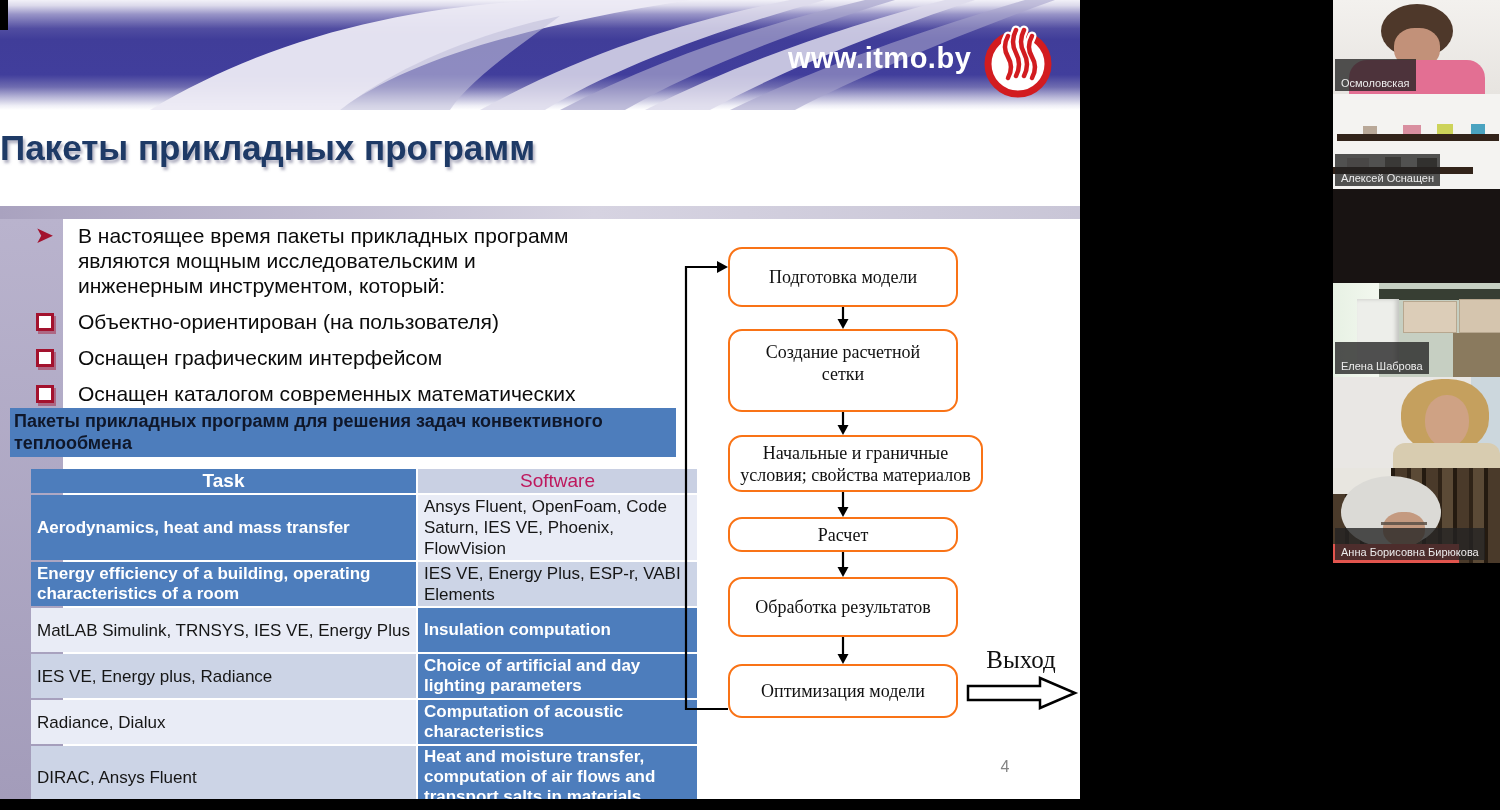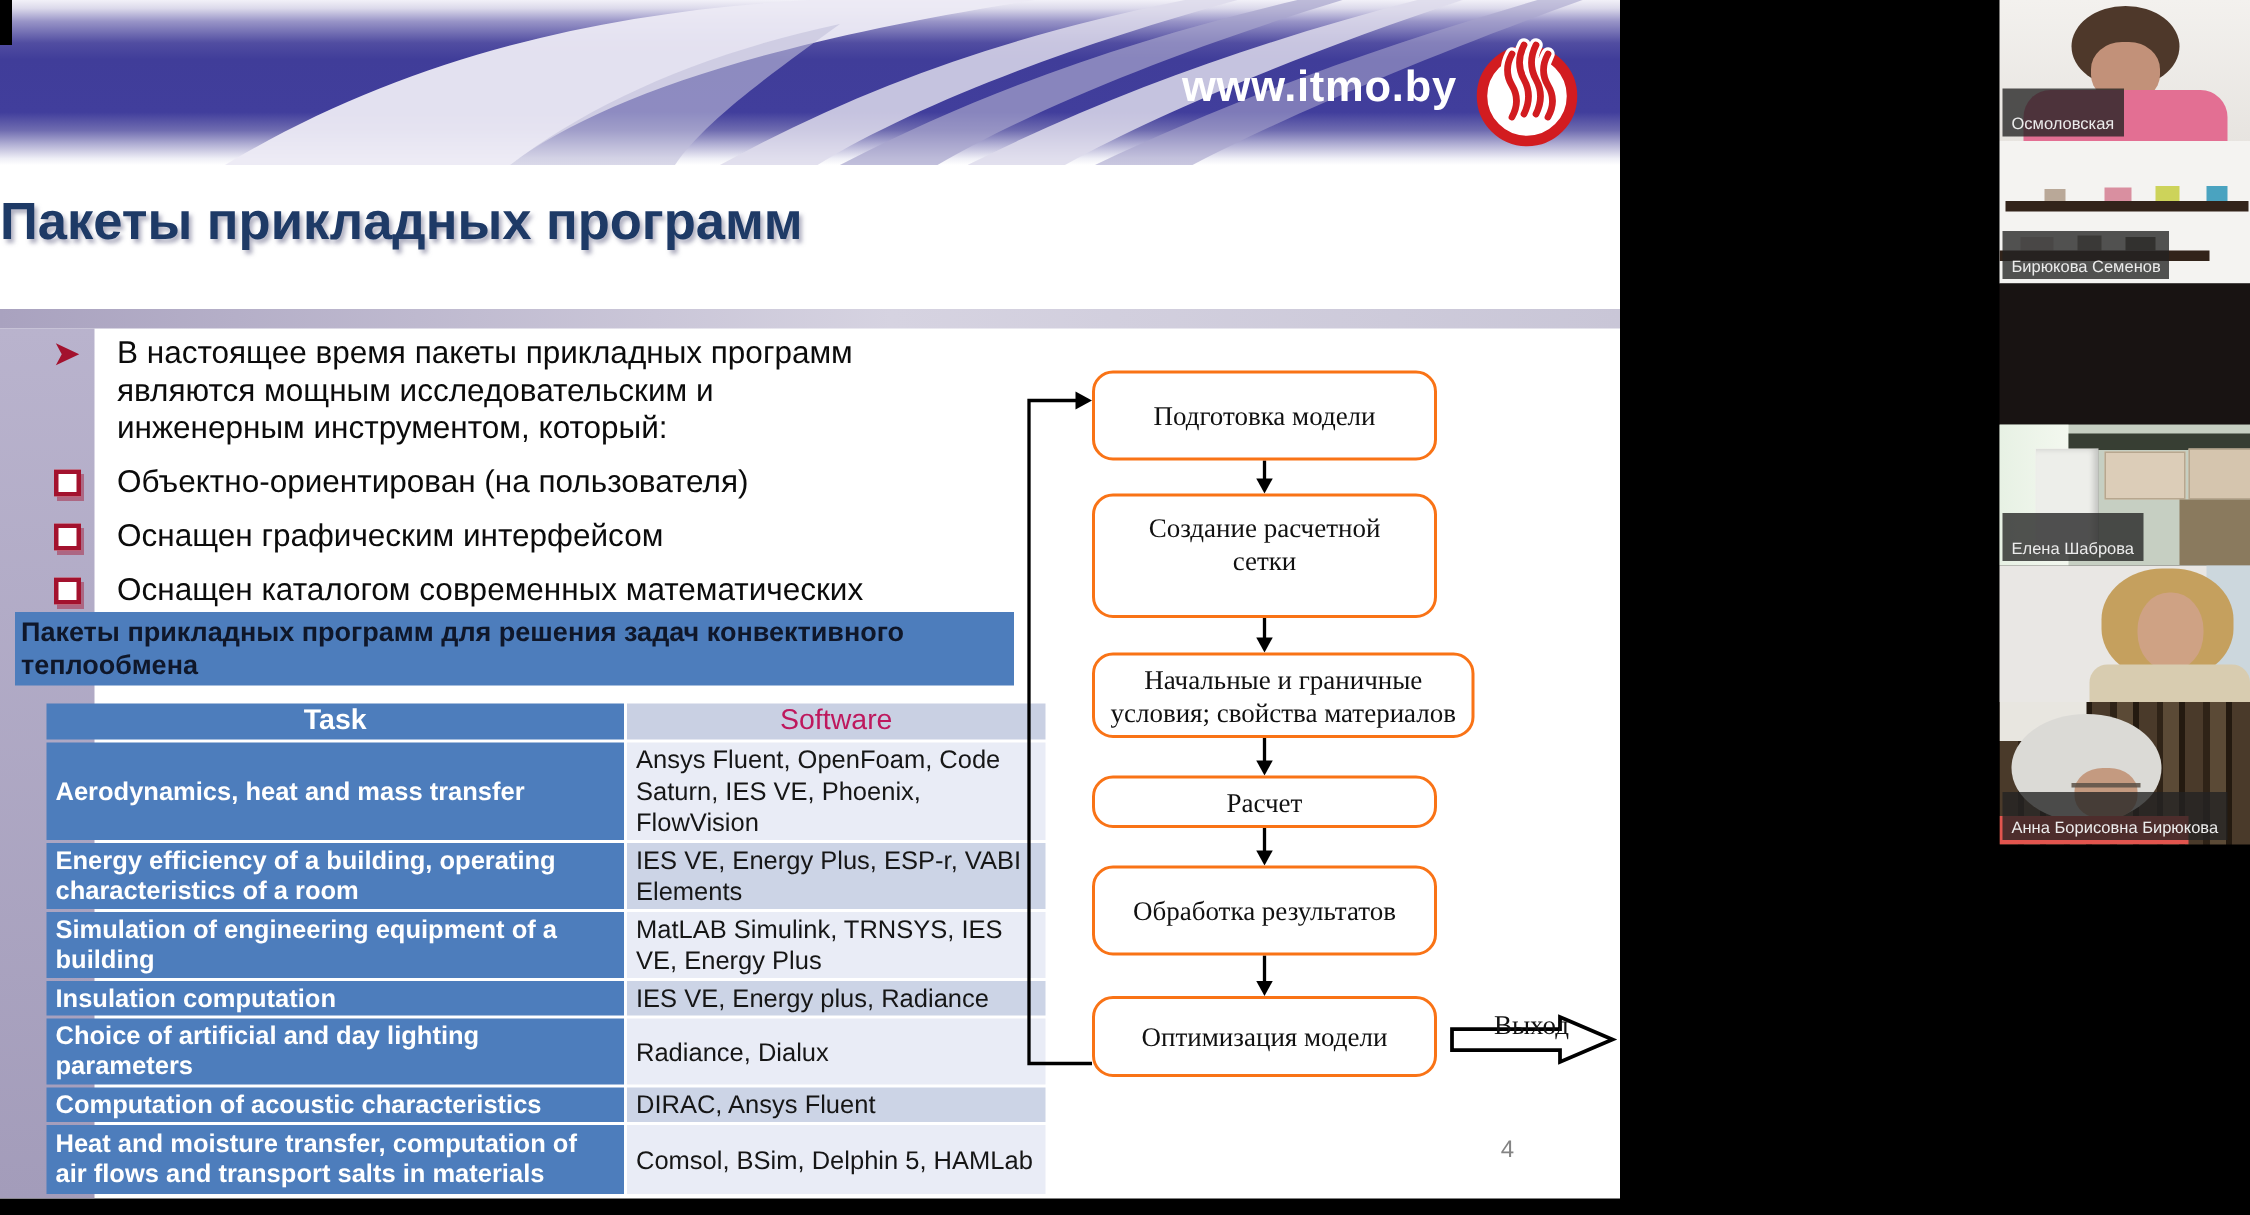--- a/index.html
+++ b/index.html
@@ -53,21 +53,21 @@
         font-family:"Liberation Serif",serif;font-size:18px;color:#111;
         display:flex;align-items:center;justify-content:center;text-align:center;
         white-space:pre-line;line-height:22px;}
   #fb1{left:52px;top:17px;width:230px;height:60px;}
   #fb2{left:52px;top:99px;width:230px;height:83px;align-items:flex-start;padding-top:10px;}
   #fb3{left:52px;top:205px;width:255px;height:57px;}
   #fb4{left:52px;top:287px;width:230px;height:35px;}
   #fb5{left:52px;top:347px;width:230px;height:60px;}
   #fb6{left:52px;top:434px;width:230px;height:54px;}
   #exit-label{position:absolute;left:300px;top:416px;width:90px;text-align:center;
-              font-family:"Liberation Serif",serif;font-size:18px;color:#111;margin-top:27px;}
+              font-family:"Liberation Serif",serif;font-size:25px;color:#111;}
   #page-num{position:absolute;left:985px;top:758px;width:40px;text-align:center;
             color:#848484;font-size:16px;}
 
   
   #vstrip{position:absolute;left:1333px;top:0;width:167px;height:810px;background:#000;}
   .vtile{position:absolute;left:0;width:167px;overflow:hidden;}
   .vlabel{position:absolute;left:2px;bottom:3px;background:rgba(35,35,35,.78);color:#ececec;
           font-size:11px;padding:18px 6px 2px 6px;white-space:nowrap;}
   .vlabel:empty{display:none;}
   .shape{position:absolute;}
@@ -166,21 +166,20 @@
       <div id="tgrid">
         <div class="cell th th-task">Task</div>
         <div class="cell th th-soft">Software</div>
 
         <div class="cell tc h1">Aerodynamics, heat and mass transfer</div>
         <div class="cell sc r-light h1">Ansys Fluent, OpenFoam, Code Saturn, IES VE, Phoenix, FlowVision</div>
 
         <div class="cell tc h2">Energy efficiency of a building, operating characteristics of a room</div>
         <div class="cell sc r-dark h2">IES VE, Energy Plus, ESP-r, VABI Elements</div>
 
-        <div class="cell tc h3">Simulation of engineering equipment of a building</div>
         <div class="cell sc r-light h3">MatLAB Simulink, TRNSYS, IES VE, Energy Plus</div>
 
         <div class="cell tc h4">Insulation computation</div>
         <div class="cell sc r-dark h4">IES VE, Energy plus, Radiance</div>
 
         <div class="cell tc h5">Choice of artificial and day lighting parameters</div>
         <div class="cell sc r-light h5">Radiance, Dialux</div>
 
         <div class="cell tc h6">Computation of acoustic characteristics</div>
         <div class="cell sc r-dark h6">DIRAC, Ansys Fluent</div>
@@ -236,21 +235,21 @@
     <div class="vtile" id="vt2">
       <div class="shape" style="left:30px;top:32px;width:14px;height:8px;background:#b9a898;"></div>
       <div class="shape" style="left:70px;top:31px;width:18px;height:9px;background:#d98fa0;"></div>
       <div class="shape" style="left:104px;top:30px;width:16px;height:10px;background:#cdd35a;"></div>
       <div class="shape" style="left:138px;top:30px;width:14px;height:10px;background:#4aa3c0;"></div>
       <div class="shape" style="left:4px;top:40px;width:162px;height:7px;background:#32231a;"></div>
       <div class="shape" style="left:14px;top:64px;width:22px;height:9px;background:#cfcac2;"></div>
       <div class="shape" style="left:52px;top:63px;width:16px;height:10px;background:#8f8a80;"></div>
       <div class="shape" style="left:84px;top:64px;width:20px;height:9px;background:#6b655c;"></div>
       <div class="shape" style="left:0px;top:73px;width:140px;height:7px;background:#32231a;"></div>
-      <div class="vlabel">Бирюкова Семенов</div>
+      <div class="vlabel">Алексей Оснащен</div>
     </div>
 
     <div class="vtile" id="vt3">
       
     </div>
 
     <div class="vtile" id="vt4">
       <div class="shape" style="left:0;top:0;width:46px;height:94px;background:linear-gradient(to right,#e7f1e4,#f3f8ef);"></div>
       <div class="shape" style="left:46px;top:6px;width:121px;height:11px;background:#373e33;"></div>
       <div class="shape" style="left:24px;top:16px;width:42px;height:70px;background:#edeeea;box-shadow:inset -3px 0 4px rgba(0,0,0,.18);"></div>

